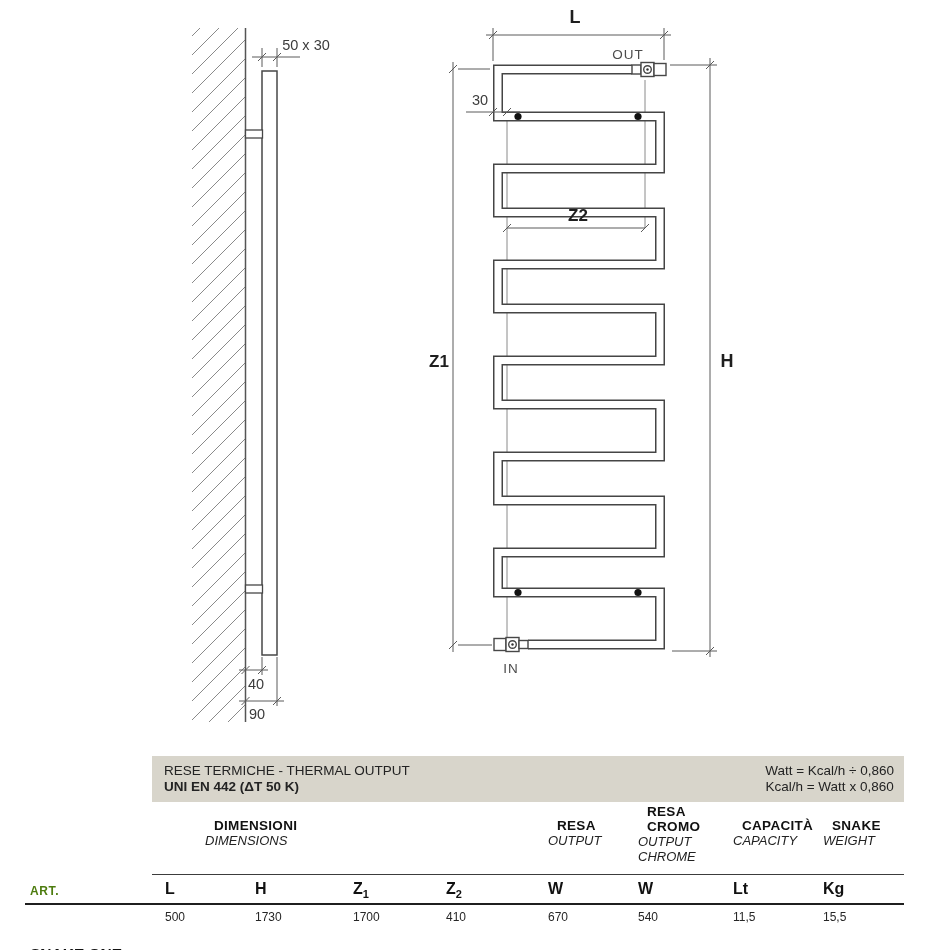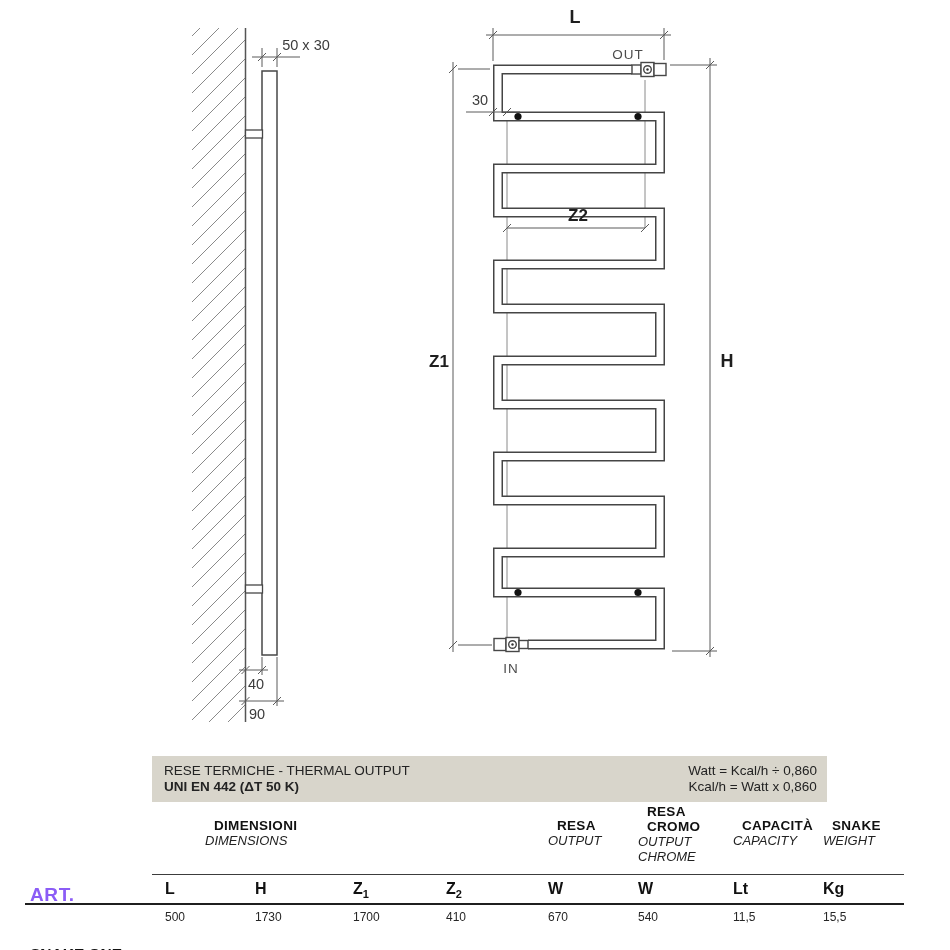--- a/index.html
+++ b/index.html
@@ -10,38 +10,38 @@
   .stage svg { position:absolute; left:0; top:0; }
 
   
   .dim-big   { font-family:"Liberation Sans",sans-serif; font-weight:bold; font-size:18px; fill:#1e1e1e; }
   .dim-mid   { font-family:"Liberation Sans",sans-serif; font-weight:bold; font-size:17px; fill:#1e1e1e; }
   .dim-small { font-family:"Liberation Sans",sans-serif; font-size:14.5px; fill:#3c3c3c; }
   .port-lbl  { font-family:"Liberation Sans",sans-serif; font-size:13.5px; fill:#4c4c4c; letter-spacing:1px; }
 
   
   .band {
-    position:absolute; left:152px; top:756px; width:675px; height:46px;
+    position:absolute; left:152px; top:756px; width:752px; height:46px;
     background:#d8d5cb; display:flex; justify-content:space-between; align-items:center;
     box-sizing:border-box; padding:0 10px 0 12px;
   }
   .band .it-block { font-size:13.5px; line-height:16px; color:#232323; }
   .band .it-block .norm { font-weight:bold; }
   .band .formulas { text-align:center; font-size:13.5px; line-height:16px; color:#232323; }
 
   
   .ghead { position:absolute; line-height:15px; }
   .ghead .g-bold { font-weight:bold; font-size:13.5px; letter-spacing:.3px; color:#111;padding-left:9px; }
   .ghead .g-ital { font-style:italic; font-size:13px; color:#222; }
   .rule { position:absolute; height:0; }
   .rule-thin  { border-top:1.5px solid #3c3c3c; }
   .rule-thick { border-top:2px solid #1f1f1f; }
   .th-cell { position:absolute; top:880px; font-weight:bold; font-size:16px; color:#111; }
   .td-cell { position:absolute; top:910px; font-size:12px; color:#262626; }
-  .art-head { position:absolute; left:30px; top:884px; font-weight:bold; font-size:19px; letter-spacing:.6px; color:#8b5cf6; }
+  .art-head { position:absolute; left:30px; top:884px; font-weight:bold; font-size:12px; letter-spacing:.6px; color:#4d7c0f; }
   .art-cell { position:absolute; left:30px; top:945px; font-weight:bold; font-size:15.5px; color:#111; }
   sub.colsub { font-size:11px; line-height:0; }
   .c-l  { left:165px; } .c-h  { left:255px; } .c-z1 { left:353px; }
   .c-z2 { left:446px; } .c-w1 { left:548px; } .c-w2 { left:638px; }
   .c-lt { left:733px; } .c-kg { left:823px; }
 </style>
 </head>
 <body>
 
 <div class="stage">

